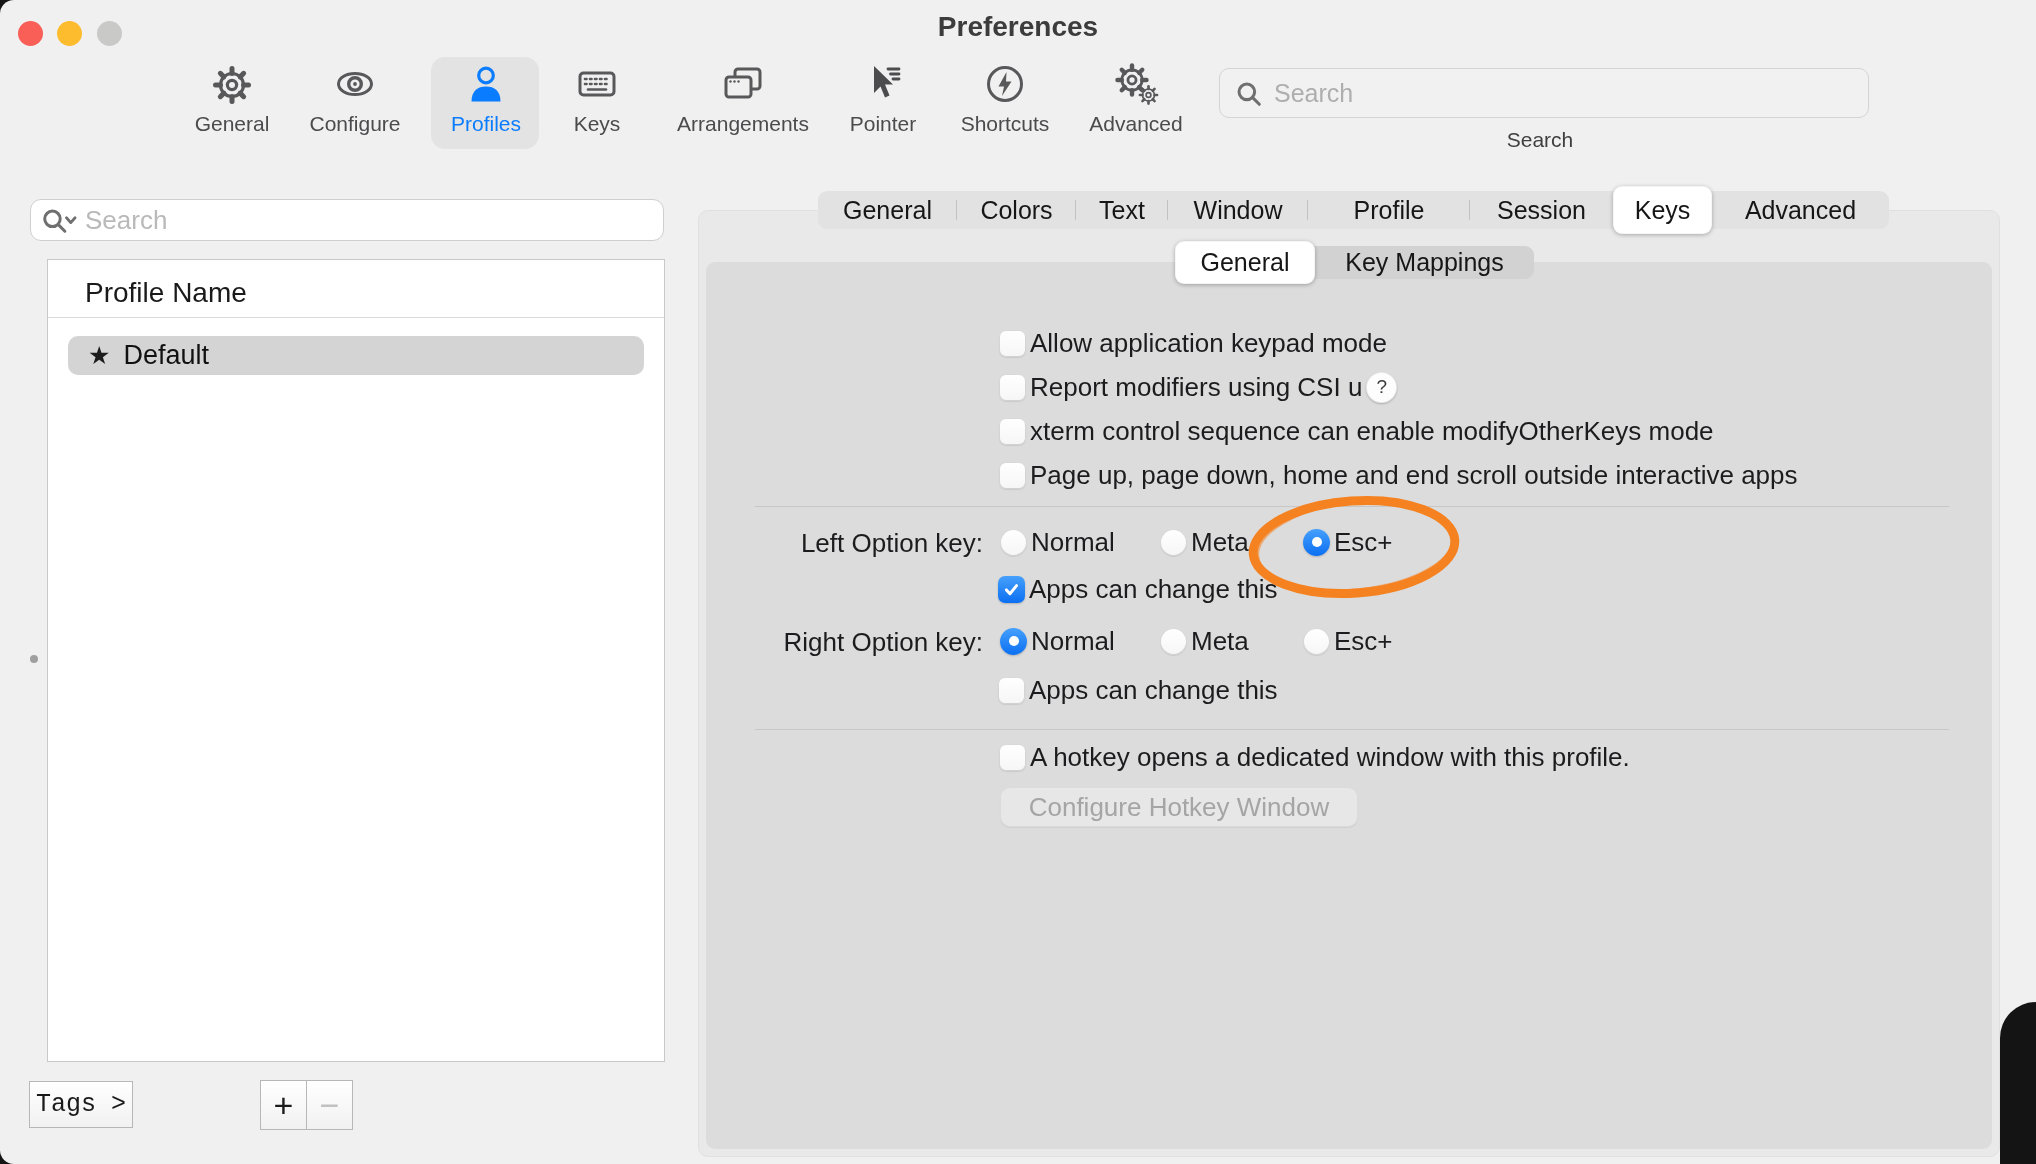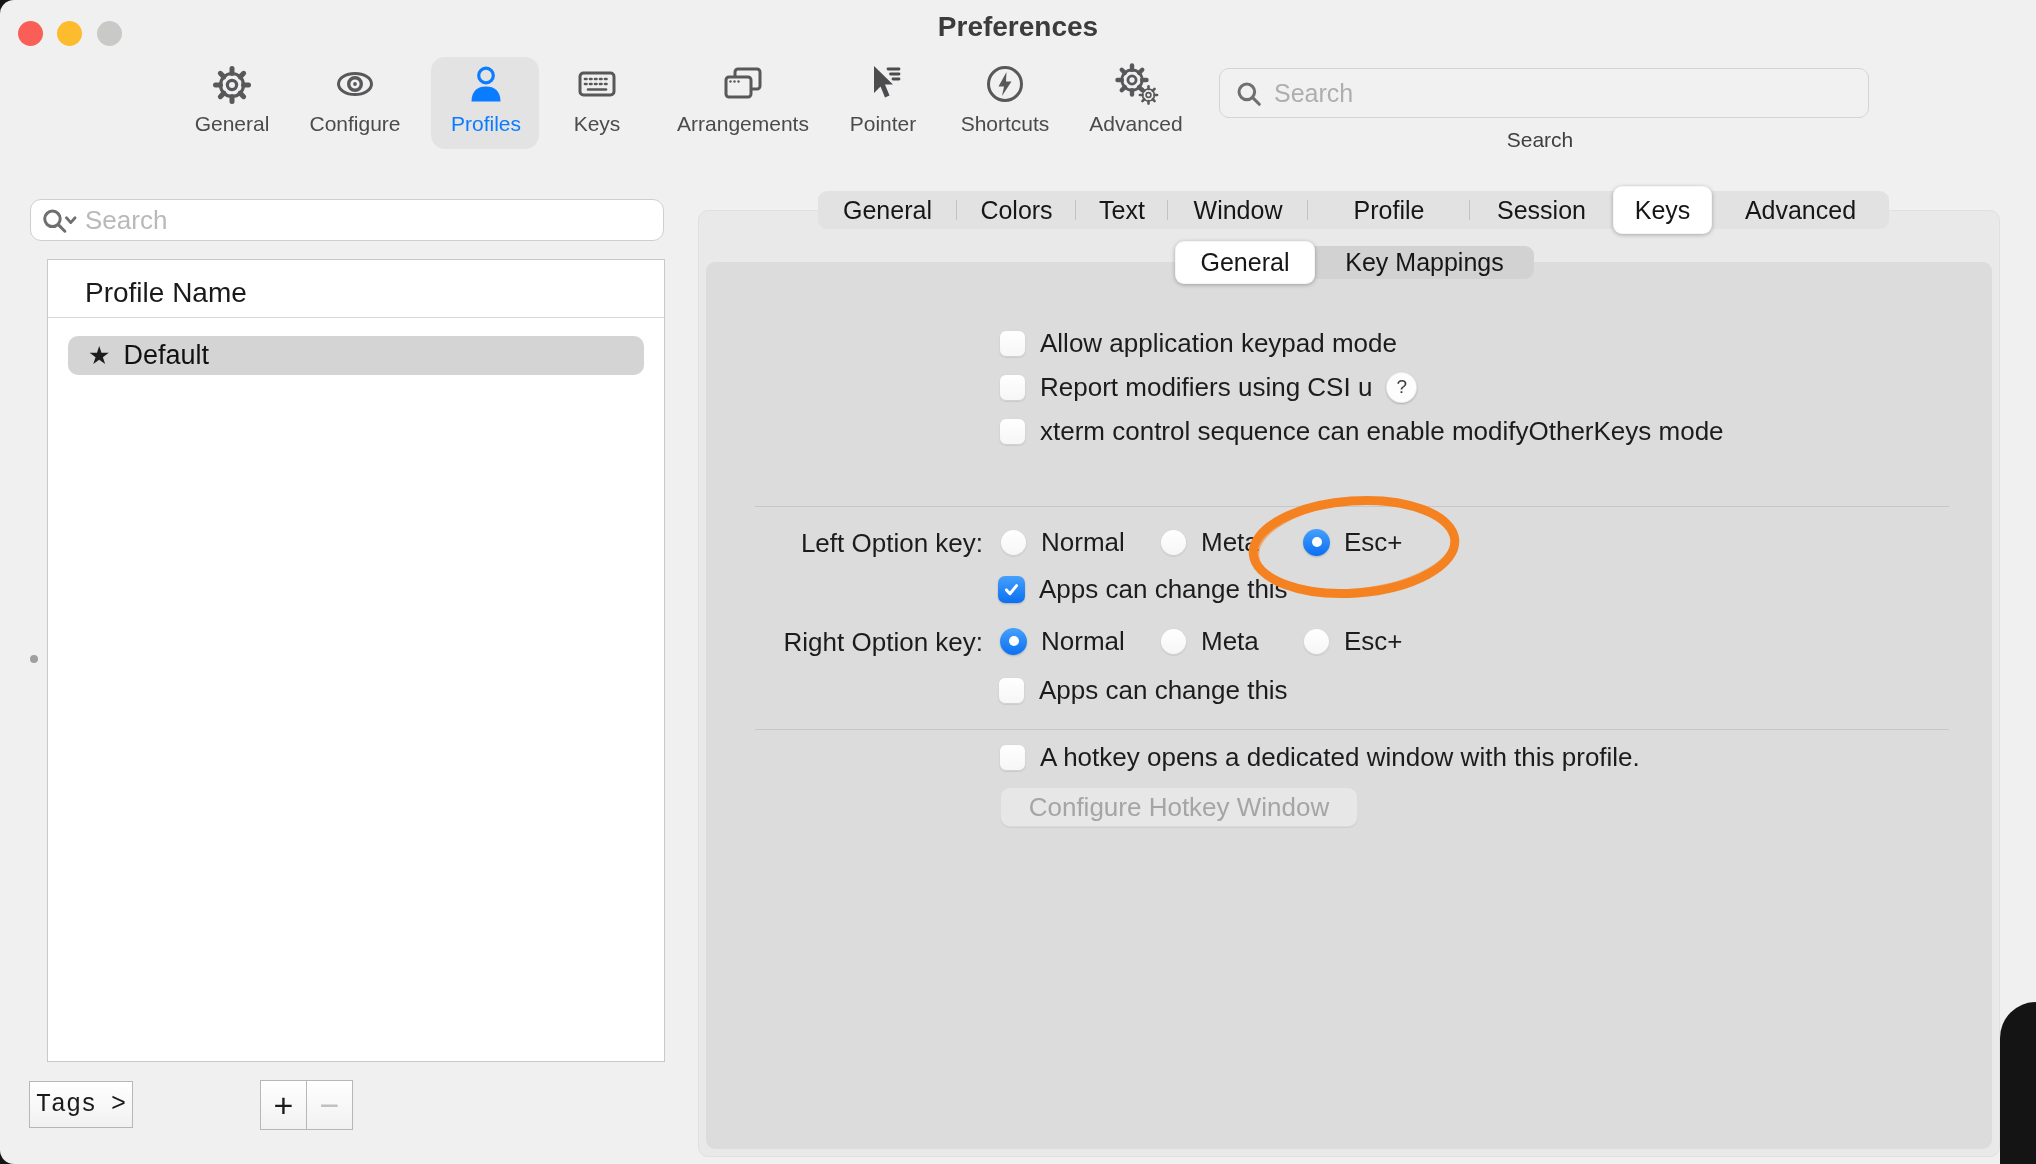--- a/index.html
+++ b/index.html
@@ -83,21 +83,21 @@
   
   .cb{width:27px;height:27px;border-radius:7px;background:linear-gradient(#ffffff,#f6f6f6);
     box-shadow:inset 0 0 0 1px rgba(0,0,0,.15), 0 1px 1px rgba(0,0,0,.08);flex:none;
     display:flex;align-items:center;justify-content:center;}
   .cb.checked{background:linear-gradient(#46a0fc,#0b6ff2);box-shadow:0 1px 2px rgba(0,0,0,.2);}
   .radio{width:27px;height:27px;border-radius:50%;background:linear-gradient(#ffffff,#f6f6f6);
     box-shadow:inset 0 0 0 1px rgba(0,0,0,.15), 0 1px 1px rgba(0,0,0,.08);flex:none;position:relative;}
   .radio.checked{background:linear-gradient(#46a0fc,#0b6ff2);box-shadow:0 1px 2px rgba(0,0,0,.2);}
   .radio.checked::after{content:"";position:absolute;left:8.5px;top:8.5px;width:10px;height:10px;
     border-radius:50%;background:#fff;}
-  .row{position:absolute;display:flex;align-items:center;gap:14px;height:36px;}
+  .row{position:absolute;display:flex;align-items:center;gap:4px;height:36px;}
   .row .lbl{font-size:26px;color:#1c1c1e;white-space:nowrap;}
   .help{width:31px;height:31px;border-radius:50%;background:#fdfdfd;flex:none;
     box-shadow:inset 0 0 0 1px rgba(0,0,0,.08), 0 1px 2px rgba(0,0,0,.22);
     display:flex;align-items:center;justify-content:center;font-size:19px;color:#3a3a3a;}
   .opt-label{position:absolute;width:283px;text-align:right;font-size:26px;color:#1c1c1e;left:700px;}
   .hr{position:absolute;left:755px;width:1194px;height:1px;background:#c7c7c7;}
   .cfg-btn{position:absolute;left:1000px;top:787px;width:358px;height:40px;border-radius:10px;
     background:#e7e7e7;box-shadow:inset 0 0 0 1px rgba(0,0,0,.05), 0 1px 1px rgba(0,0,0,.06);
     display:flex;align-items:center;justify-content:center;font-size:26px;color:#a5a5a5;}
 
@@ -302,20 +302,24 @@
   </div>
   <div class="row" style="left:999px;top:369px">
     <span class="cb"></span>
     <span class="lbl">Report modifiers using CSI u</span>
     <span class="help">?</span>
   </div>
   <div class="row" style="left:999px;top:413px">
     <span class="cb"></span>
     <span class="lbl">xterm control sequence can enable modifyOtherKeys mode</span>
   </div>
+  <div class="row" style="left:999px;top:457px">
+    <span class="cb"></span>
+    <span class="lbl">Page up, page down, home and end scroll outside interactive apps</span>
+  </div>
 
   <div class="hr" style="top:506px"></div>
 
   <div class="opt-label" style="top:528px">Left Option key:</div>
   <div class="row" style="left:1000px;top:524px">
     <span class="radio"></span>
     <span class="lbl">Normal</span>
   </div>
   <div class="row" style="left:1160px;top:524px">
     <span class="radio"></span>

